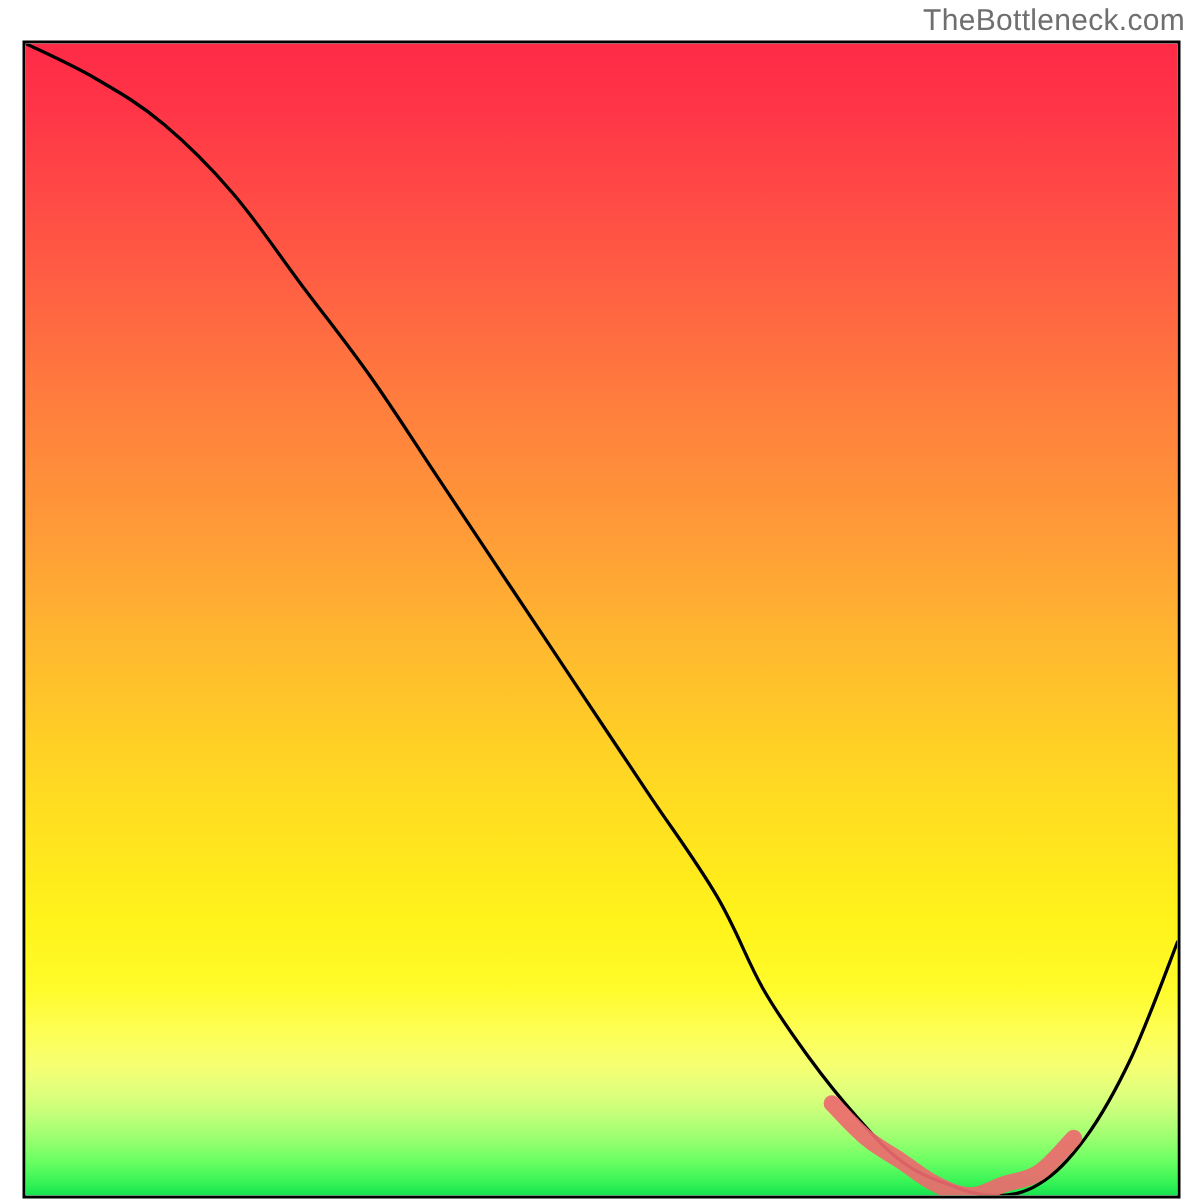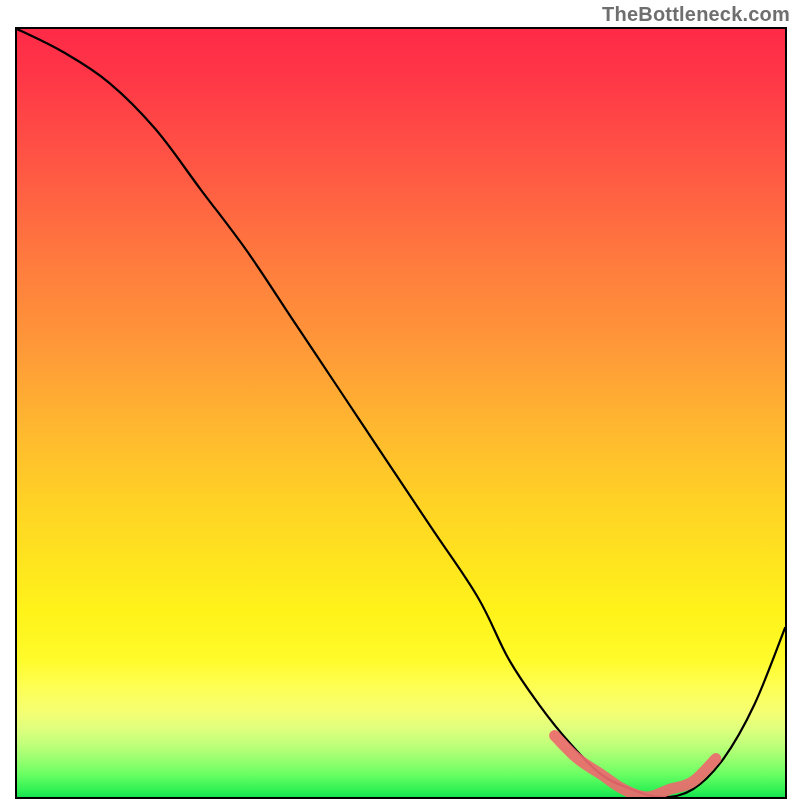--- a/index.html
+++ b/index.html
@@ -53,21 +53,21 @@
   }
   svg.curve {
     position: absolute;
     inset: 0;
   }
   .watermark {
     position: absolute;
     top: 3px;
     right: 10px;
     font-size: 20px;
-    font-weight: 700;
+    font-weight: 400;
     color: #6f6f6f;
     letter-spacing: 0.2px;
   }
 </style>
 </head>
 <body>
 
 <div class="wrap">
   <div class="watermark">TheBottleneck.com</div>
 

